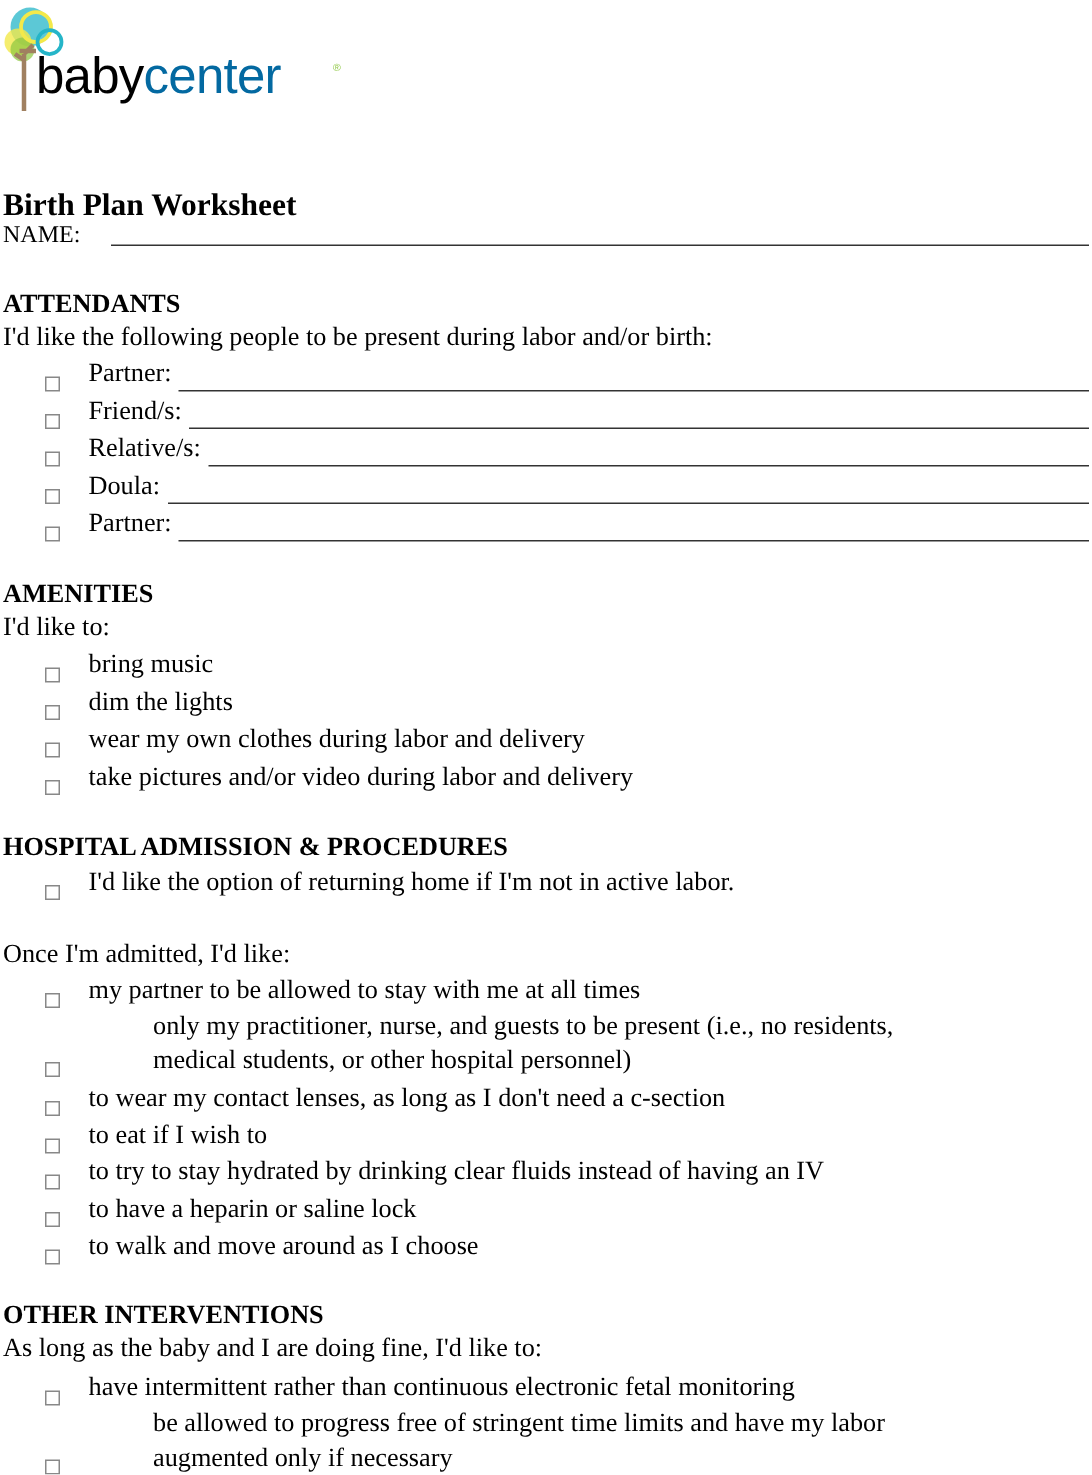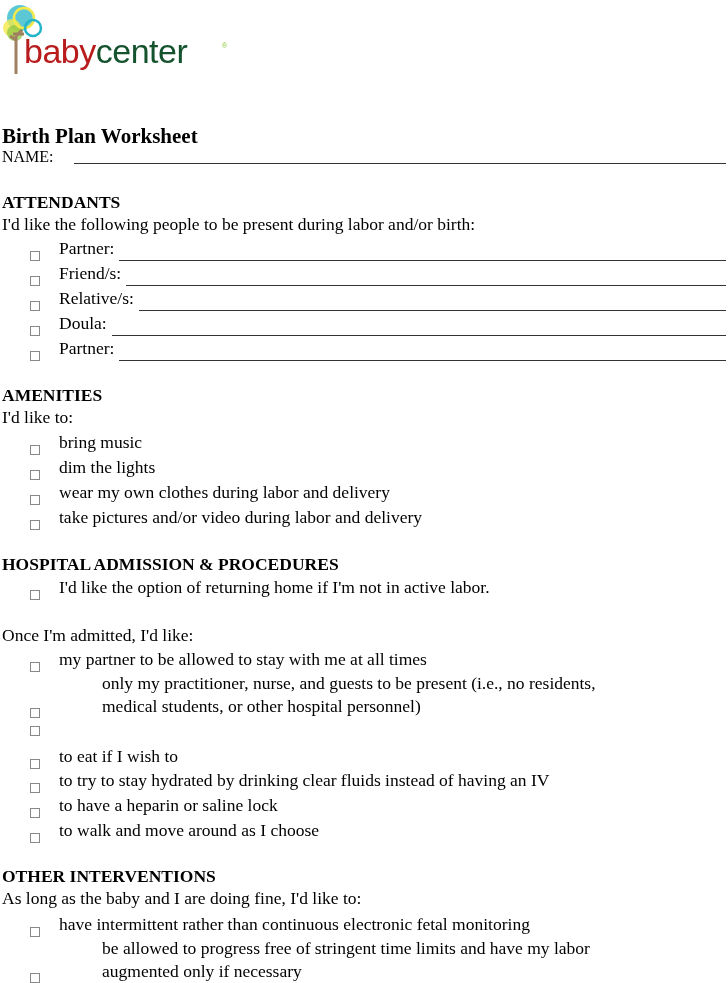--- a/index.html
+++ b/index.html
@@ -8,22 +8,22 @@
     font-family: "Liberation Serif", "DejaVu Serif", serif;
     color: #000;
   }
   .logo { position: absolute; left: 0; top: 0; width: 240px; height: 80px; }
   .logo svg { display: block; }
   .logo-text {
     position: absolute; left: 24px; top: 34px;
     font-family: "Liberation Sans", "DejaVu Sans", sans-serif;
     font-size: 34px; letter-spacing: -0.5px; line-height: 1;
   }
-  .logo-text .baby { color: #b91c1c; }
-  .logo-text .center { color: #14532d; }
+  .logo-text .baby { color: #000000; }
+  .logo-text .center { color: #0369a1; }
   .logo-tm { position: absolute; left: 222px; top: 42px; font-size: 7px; color: #8cc63f; font-family: "Liberation Sans", sans-serif; }
 
   .title {
     position: absolute; left: 2px; top: 100px;
     font-size: 21px; font-weight: bold; line-height: 24px; margin-top: 24px;
   }
   .name-row {
     position: absolute; left: 2px; top: 147px; font-size: 16px; line-height: 20px;
     width: 724px; display: flex; justify-content: flex-end;
   }
@@ -127,20 +127,21 @@
 <div class="item" style="top:647px">
     <span class="cb"></span>
     <span class="txt">my partner to be allowed to stay with me at all times</span>
   </div>
 <div class="item wrap" style="top:672px">
     <span class="cb"></span>
     <span class="txt">only my practitioner, nurse, and guests to be present (i.e., no residents, medical students, or other hospital personnel)</span>
   </div>
 <div class="item" style="top:719px">
     <span class="cb"></span>
+    <span class="txt">to wear my contact lenses, as long as I don't need a c-section</span>
   </div>
 <div class="item" style="top:744px">
     <span class="cb"></span>
     <span class="txt">to eat if I wish to</span>
   </div>
 <div class="item" style="top:768px">
     <span class="cb"></span>
     <span class="txt">to try to stay hydrated by drinking clear fluids instead of having an IV</span>
   </div>
 <div class="item" style="top:793px">

